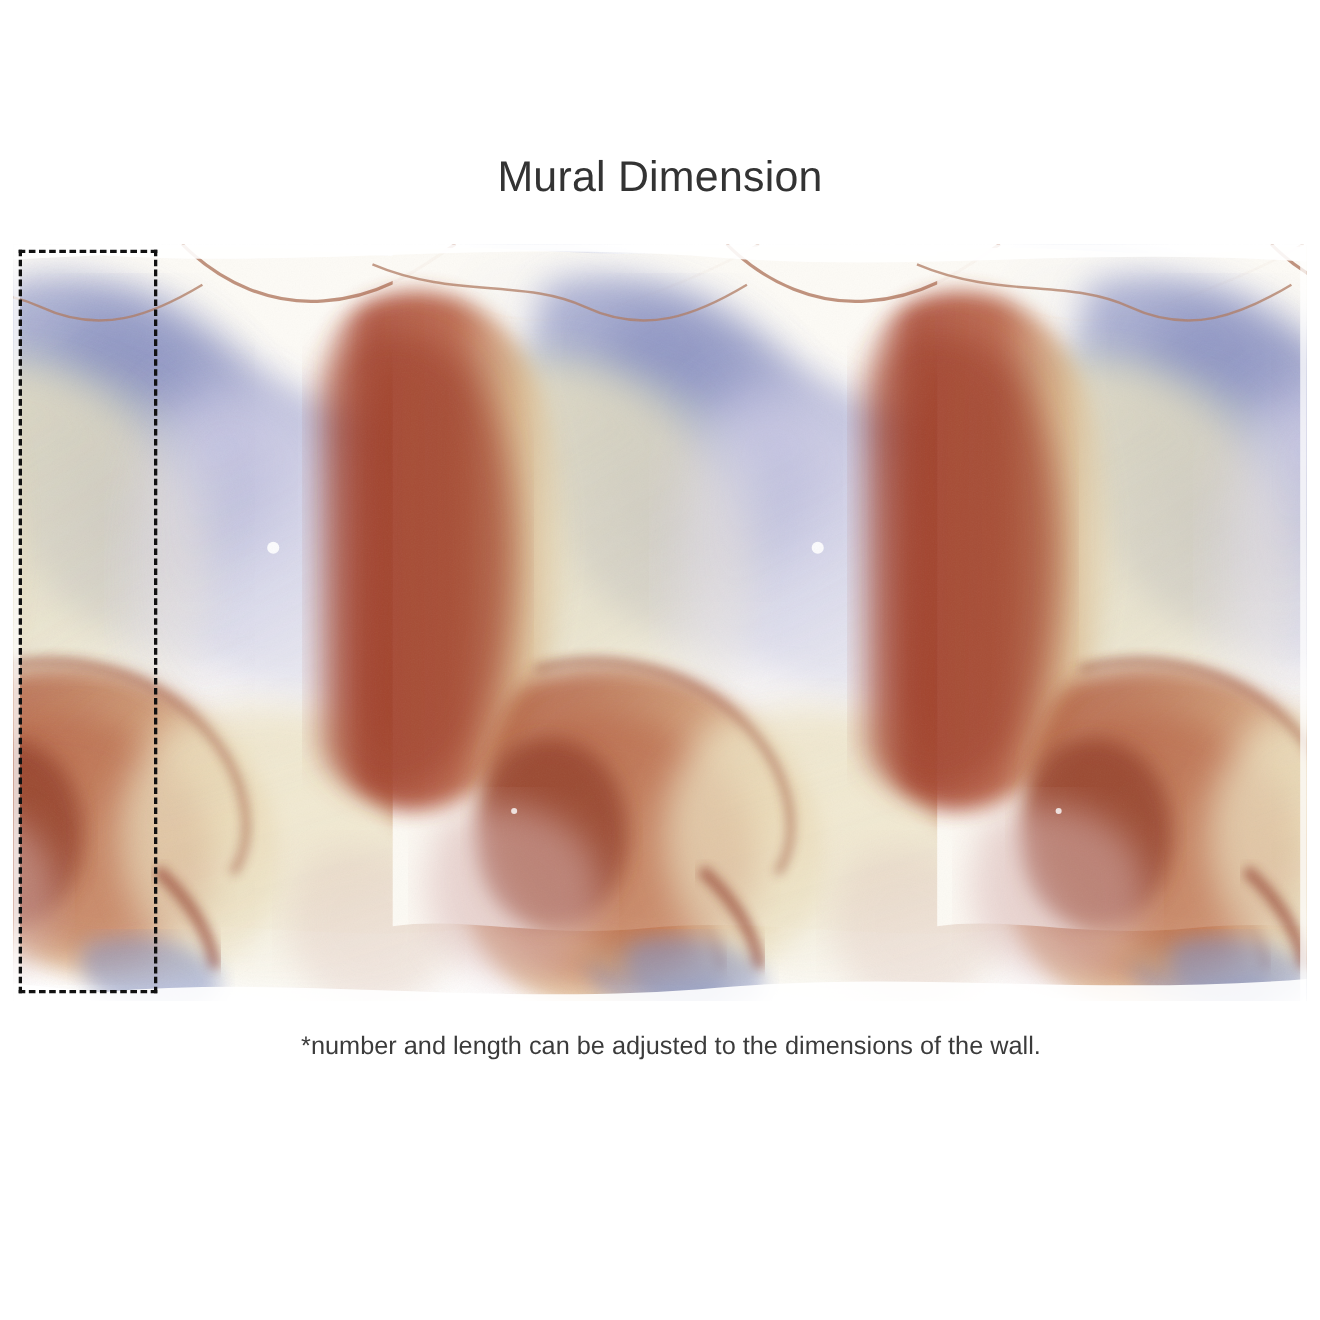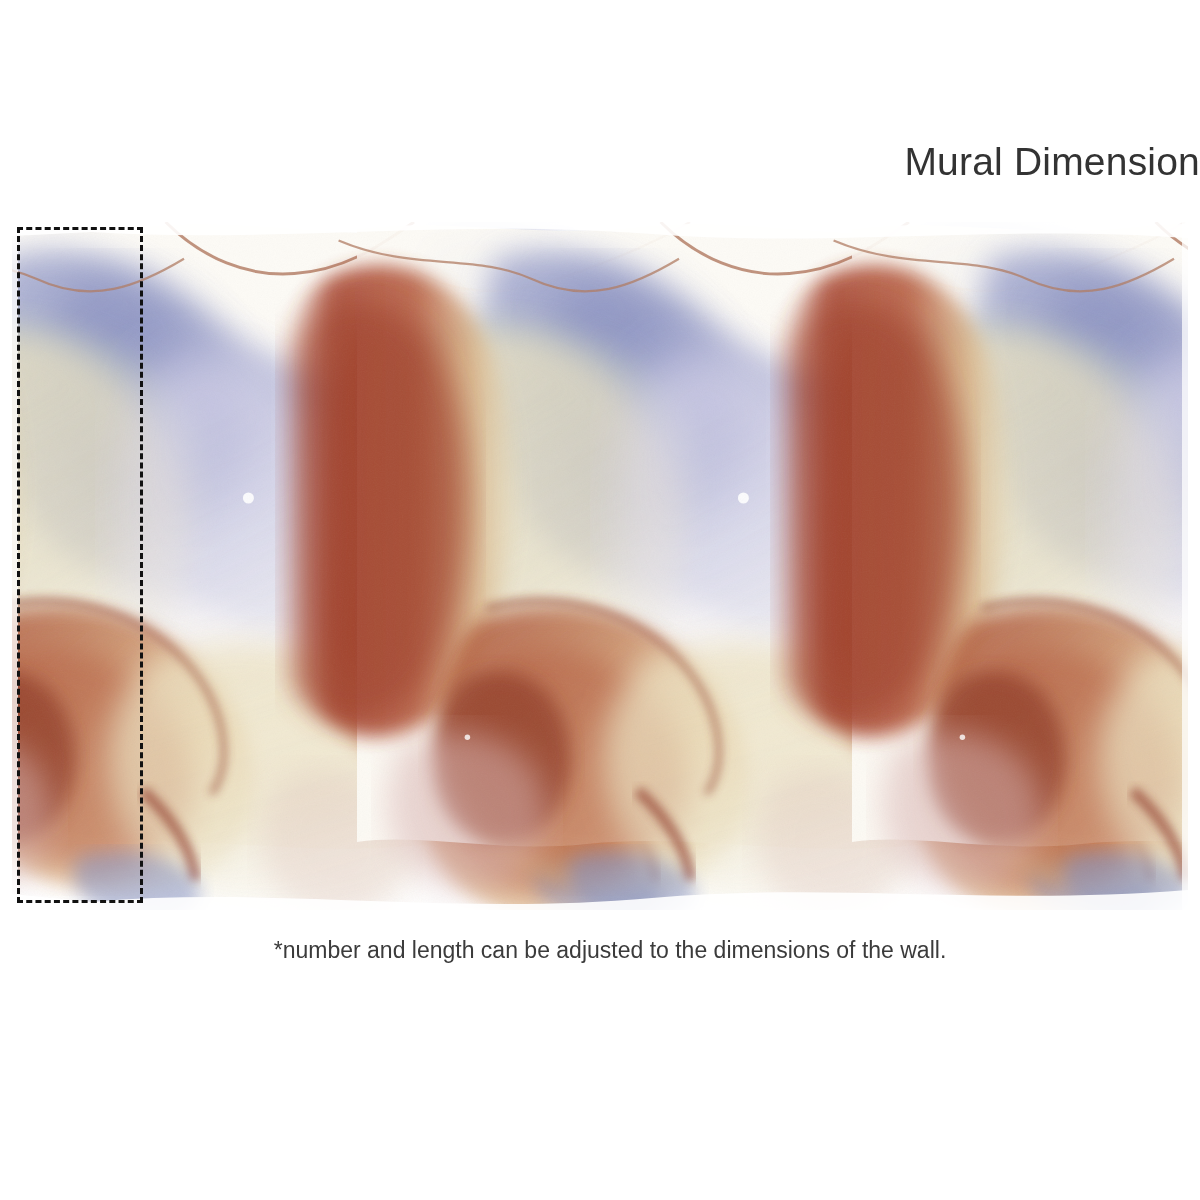--- a/index.html
+++ b/index.html
@@ -20,21 +20,21 @@
     inset: 0;
     background: #ffffff;
   }
 
   
   .page-title {
     position: absolute;
     left: 0;
     top: 139px;
     width: 1200px;
-    text-align: right;
+    text-align: center;
     font-size: 39px;
     font-weight: 400;
     letter-spacing: 0.2px;
     color: #333333;
     line-height: 1.2;
   }
 
   
   .mural-wrap {
     position: absolute;

